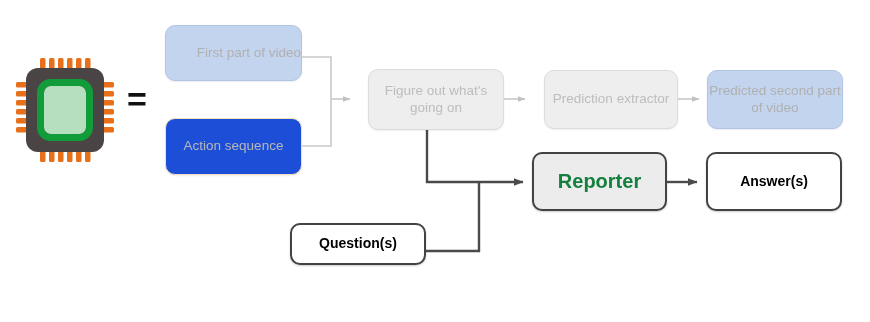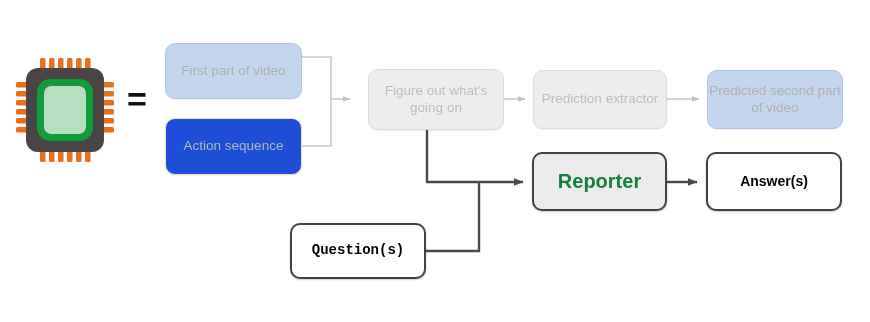--- a/index.html
+++ b/index.html
@@ -165,45 +165,45 @@
     <g fill="none" stroke="#4a4a4a" stroke-width="2.4">
 
       <path d="M427,130 L427,182 L523,182" marker-end="url(#arrow-solid)"></path>
 
       <path d="M426,251 L479,251 L479,183"></path>
 
       <path d="M667,182 L697,182" marker-end="url(#arrow-solid)"></path>
     </g>
   </svg>
 
-  <div class="node faded-blue" style="left:165px; top:43px; width:137px; height:56px;">
+  <div class="node faded-blue" style="left:165px; top:25px; width:137px; height:56px;justify-content:flex-end;">
     <span>First part of video</span>
   </div>
 
   <div class="node faded-yellow" style="left:165px; top:118px; width:137px; height:57px;">
     <span>Action sequence</span>
   </div>
 
   <div class="node faded-gray" style="left:368px; top:69px; width:136px; height:61px;">
     <span>Figure out what's going on</span>
   </div>
 
-  <div class="node faded-gray" style="left:533px; top:70px; width:134px; height:59px;">
+  <div class="node faded-gray" style="left:544px; top:70px; width:134px; height:59px;">
     <span>Prediction extractor</span>
   </div>
 
   <div class="node faded-blue" style="left:707px; top:70px; width:136px; height:59px;">
     <span>Predicted second part of video</span>
   </div>
 
   <div class="node solid-gray" style="left:532px; top:152px; width:135px; height:59px;">
     <span>Reporter</span>
   </div>
 
   <div class="node solid-white" style="left:706px; top:152px; width:136px; height:59px;">
     <span>Answer(s)</span>
   </div>
 
-  <div class="node solid-white" style="left:290px; top:223px; width:136px; height:56px;font-family:Liberation Mono, monospace;">
+  <div class="node solid-white" style="left:290px; top:223px; width:136px; height:42px;">
     <span>Question(s)</span>
   </div>
 
 </div>
 
 </body></html>

